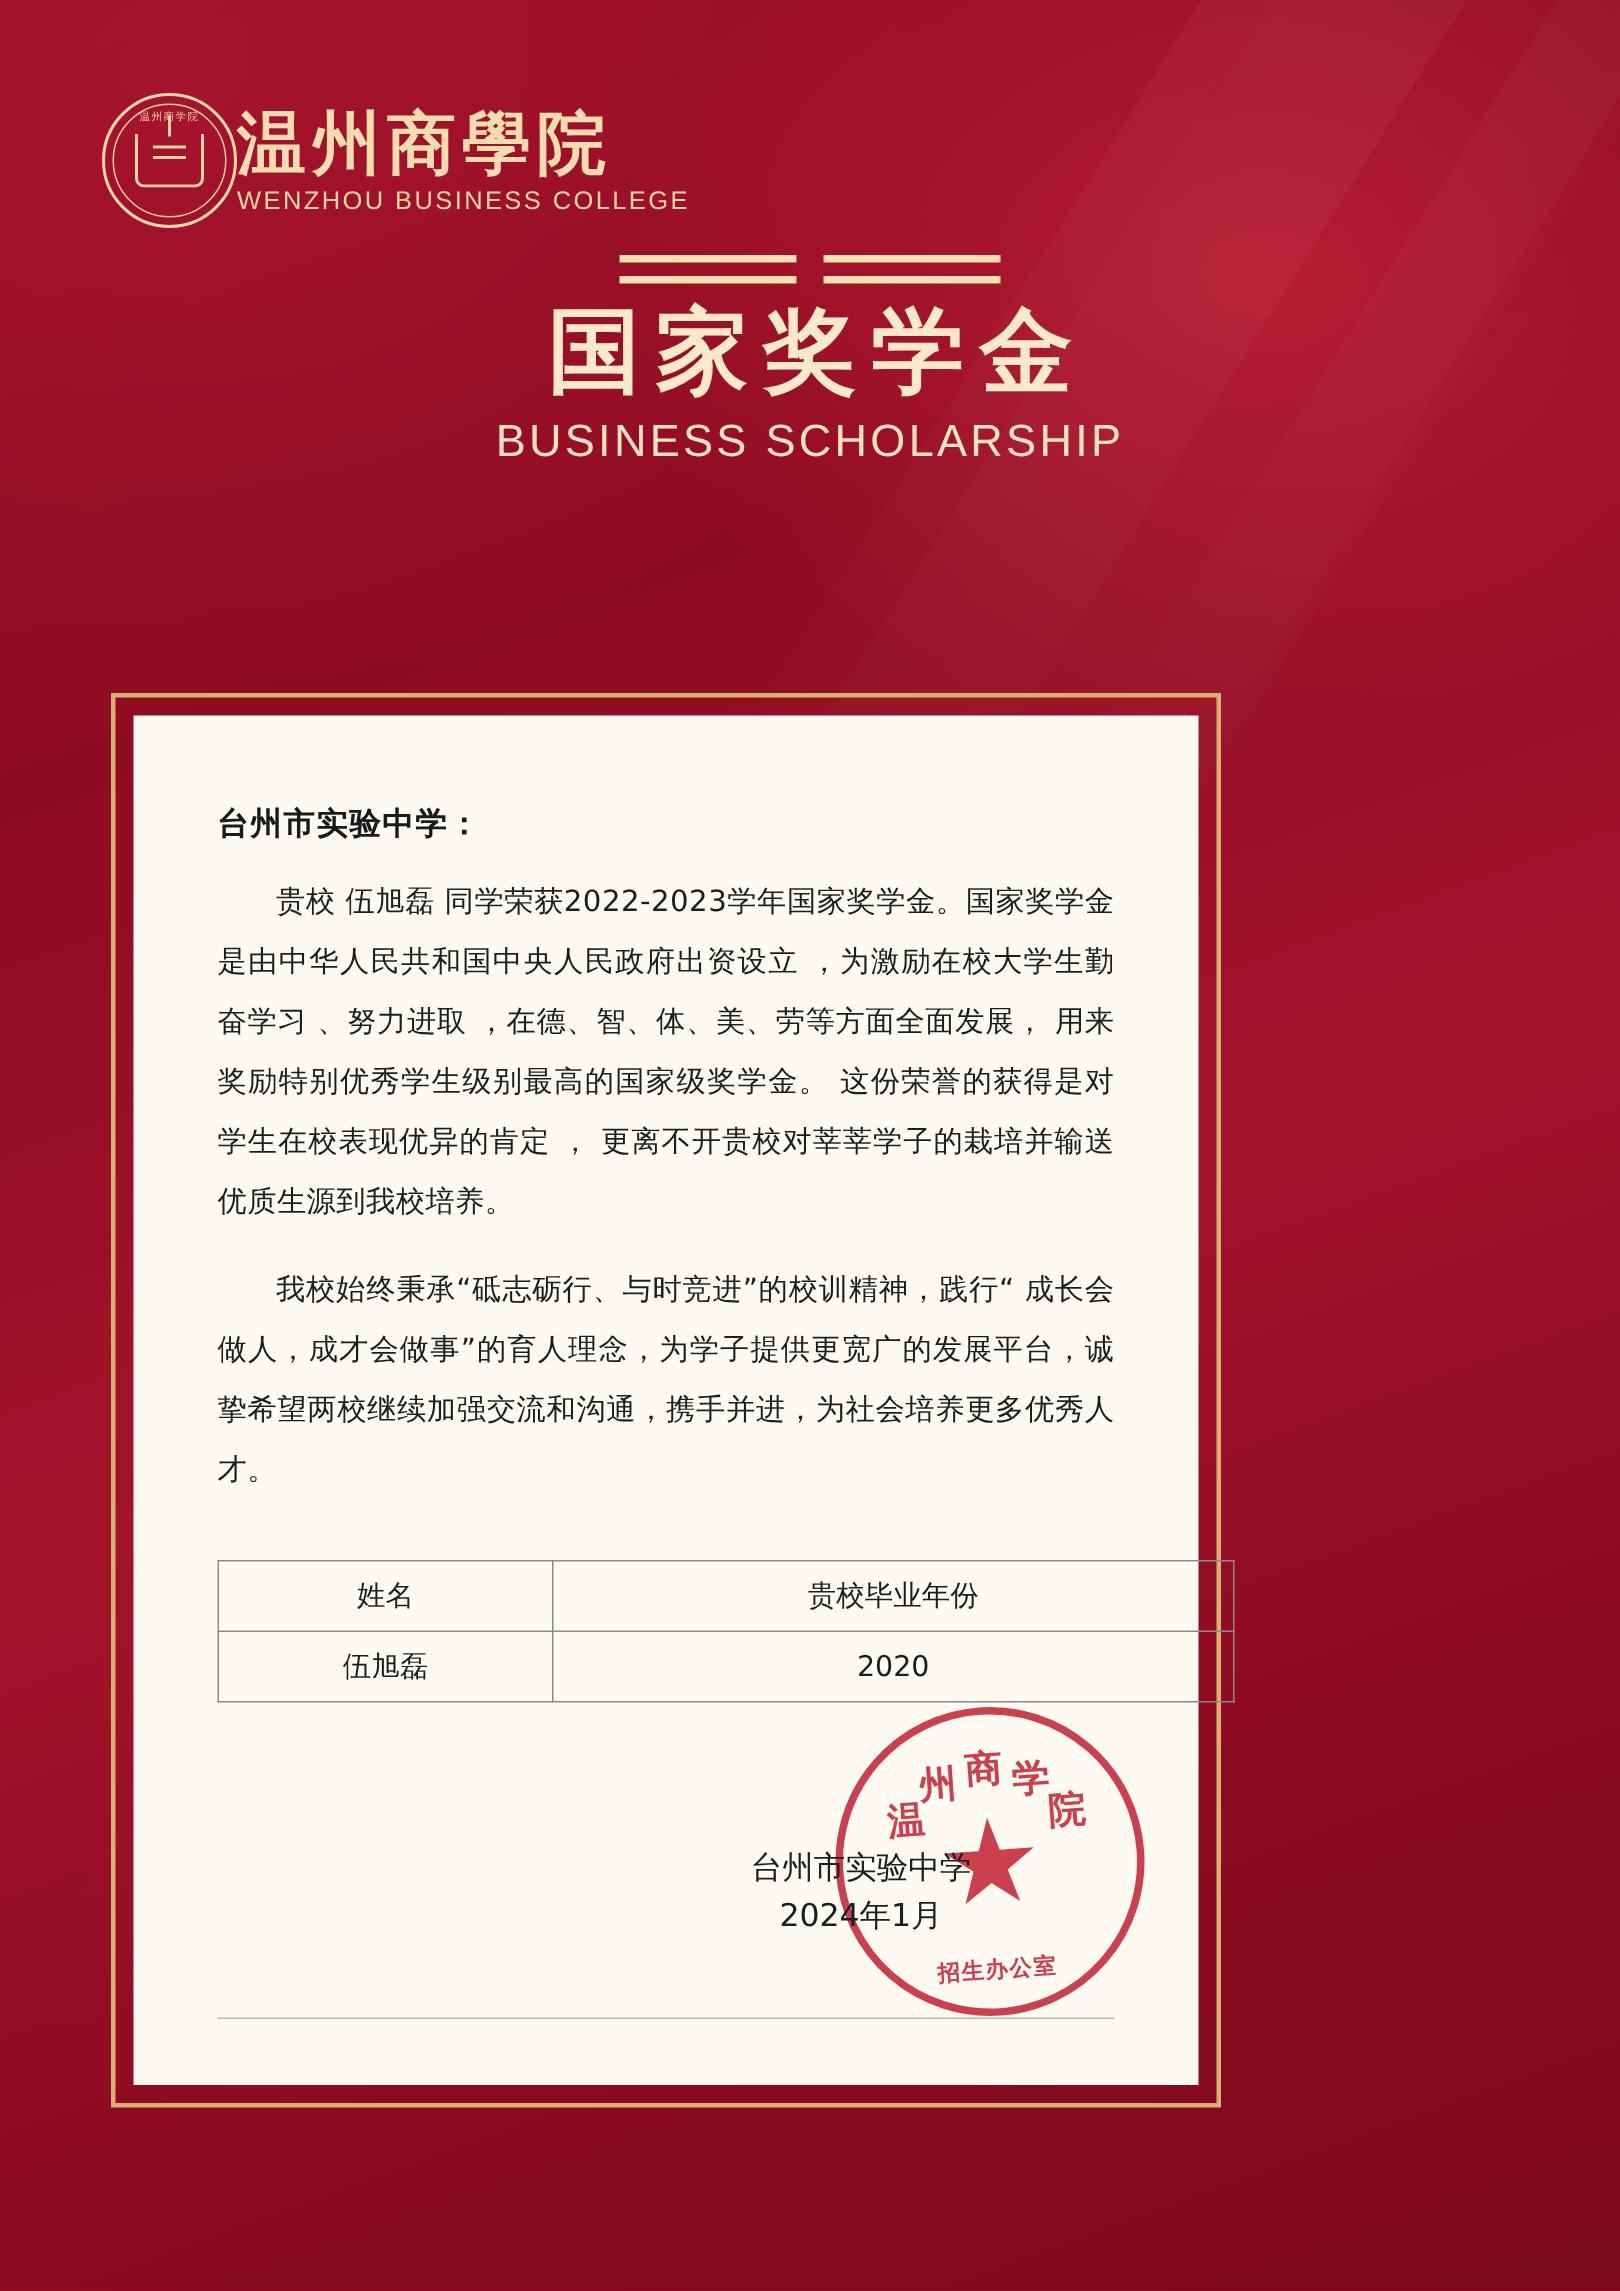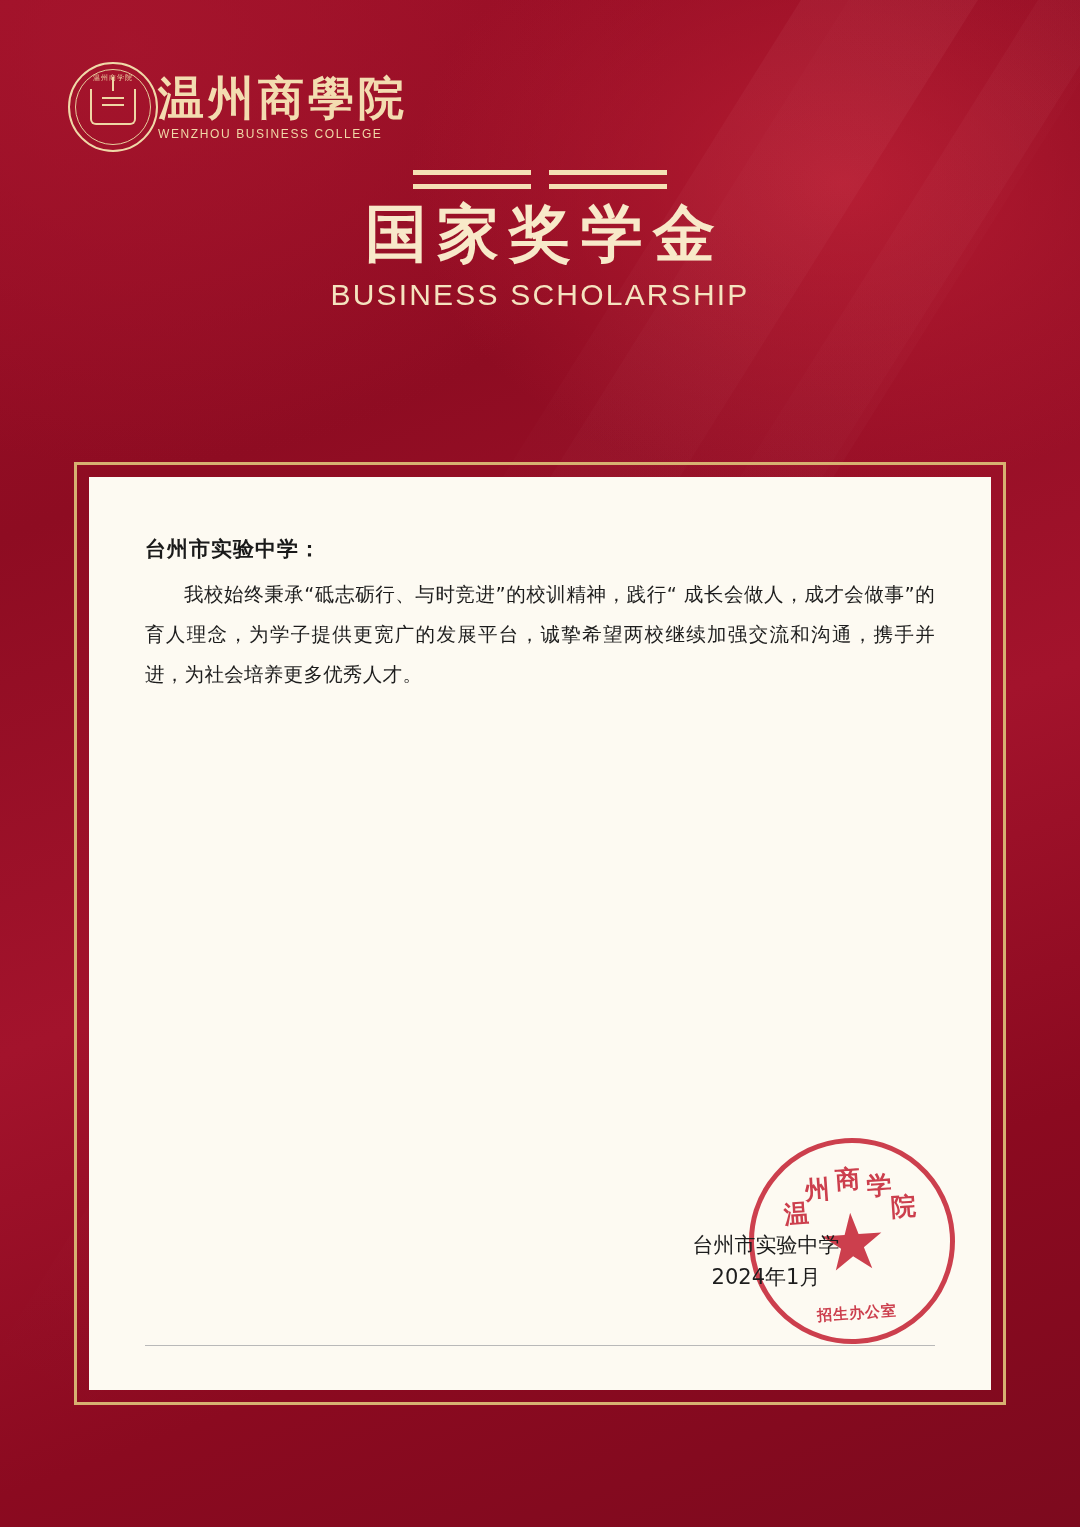--- a/index.html
+++ b/index.html
@@ -108,21 +108,21 @@
   }
   .logo-cn {
     font-family: "DejaVu Serif", "Liberation Serif", serif;
     font-size: 46px;
     font-weight: 700;
     color: #f3dcb0;
     letter-spacing: 4px;
     line-height: 1.12;
   }
   .logo-en {
-    font-size: 12px;
+    font-size: 17px;
     color: #f0d7a6;
     letter-spacing: 1.6px;
     margin-top: 2px;
     white-space: nowrap;
   }
 
   
   .title-block {
     position: absolute;
     top: 170px;
@@ -175,21 +175,21 @@
     font-size: 30px;
     color: #f5e3bf;
     letter-spacing: 2.2px;
   }
 
   
   .card-outer {
     position: absolute;
     left: 74px;
     top: 462px;
-    width: 932px;
+    width: 740px;
     height: 943px;
     border: 3px solid #d7b171;
     box-sizing: border-box;
     padding: 12px;
   }
   .card {
     width: 100%;
     height: 100%;
     background: #fdfaf2;
     box-sizing: border-box;
@@ -338,22 +338,35 @@
     </div>
     <div class="subtitle-cn">国家奖学金</div>
     <div class="subtitle-en">BUSINESS SCHOLARSHIP</div>
   </div>
 
   <div class="card-outer">
     <div class="card">
 
       <div class="addressee">台州市实验中学：</div>
 
+      <p class="para">贵校  伍旭磊 同学荣获2022-2023学年国家奖学金。国家奖学金是由中华人民共和国中央人民政府出资设立 ，为激励在校大学生勤奋学习 、努力进取 ，在德、智、体、美、劳等方面全面发展， 用来奖励特别优秀学生级别最高的国家级奖学金。 这份荣誉的获得是对学生在校表现优异的肯定 ， 更离不开贵校对莘莘学子的栽培并输送优质生源到我校培养。</p>
       <p class="para second">我校始终秉承“砥志砺行、与时竞进”的校训精神，践行“ 成长会做人，成才会做事”的育人理念，为学子提供更宽广的发展平台，诚挚希望两校继续加强交流和沟通，携手并进，为社会培养更多优秀人才。</p>
 
+      <table class="tbl">
+        <tbody>
+            <tr>
+          <th class="col-name">姓名</th>
+          <th>贵校毕业年份</th>
+        </tr>
+        <tr>
+          <td class="col-name">伍旭磊</td>
+          <td>2020</td>
+        </tr>
+      </tbody>
+        </table>
 
       <div class="stamp">
         <div class="ring-text">
           <span style="transform:translate(-50%,-50%) rotate(-60deg) translateY(-62px) rotate(60deg);">温</span>
           <span style="transform:translate(-50%,-50%) rotate(-30deg) translateY(-62px) rotate(30deg);">州</span>
           <span style="transform:translate(-50%,-50%) rotate(0deg) translateY(-62px) rotate(0deg);">商</span>
           <span style="transform:translate(-50%,-50%) rotate(30deg) translateY(-62px) rotate(-30deg);">学</span>
           <span style="transform:translate(-50%,-50%) rotate(60deg) translateY(-62px) rotate(-60deg);">院</span>
         </div>
         <div class="star">★</div>

